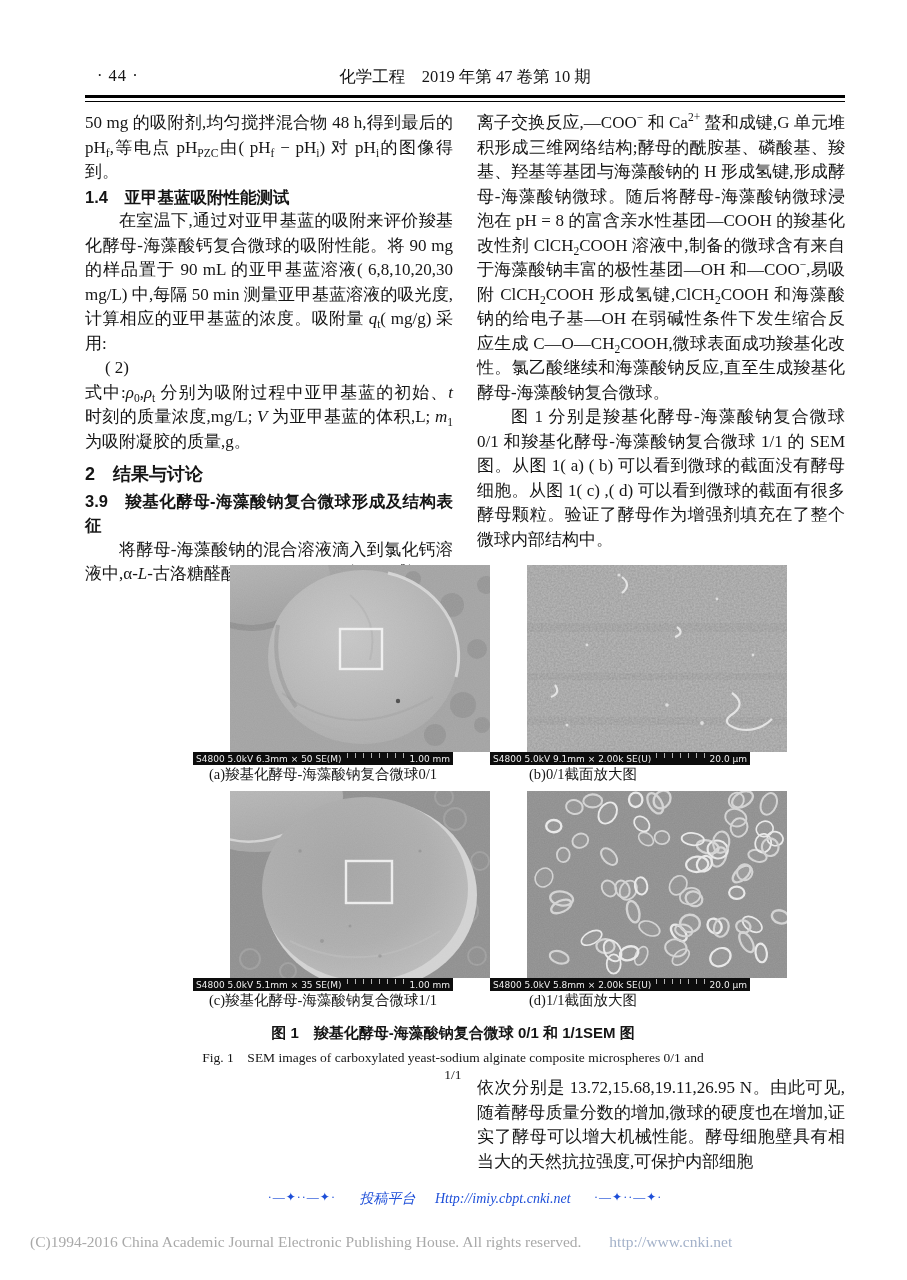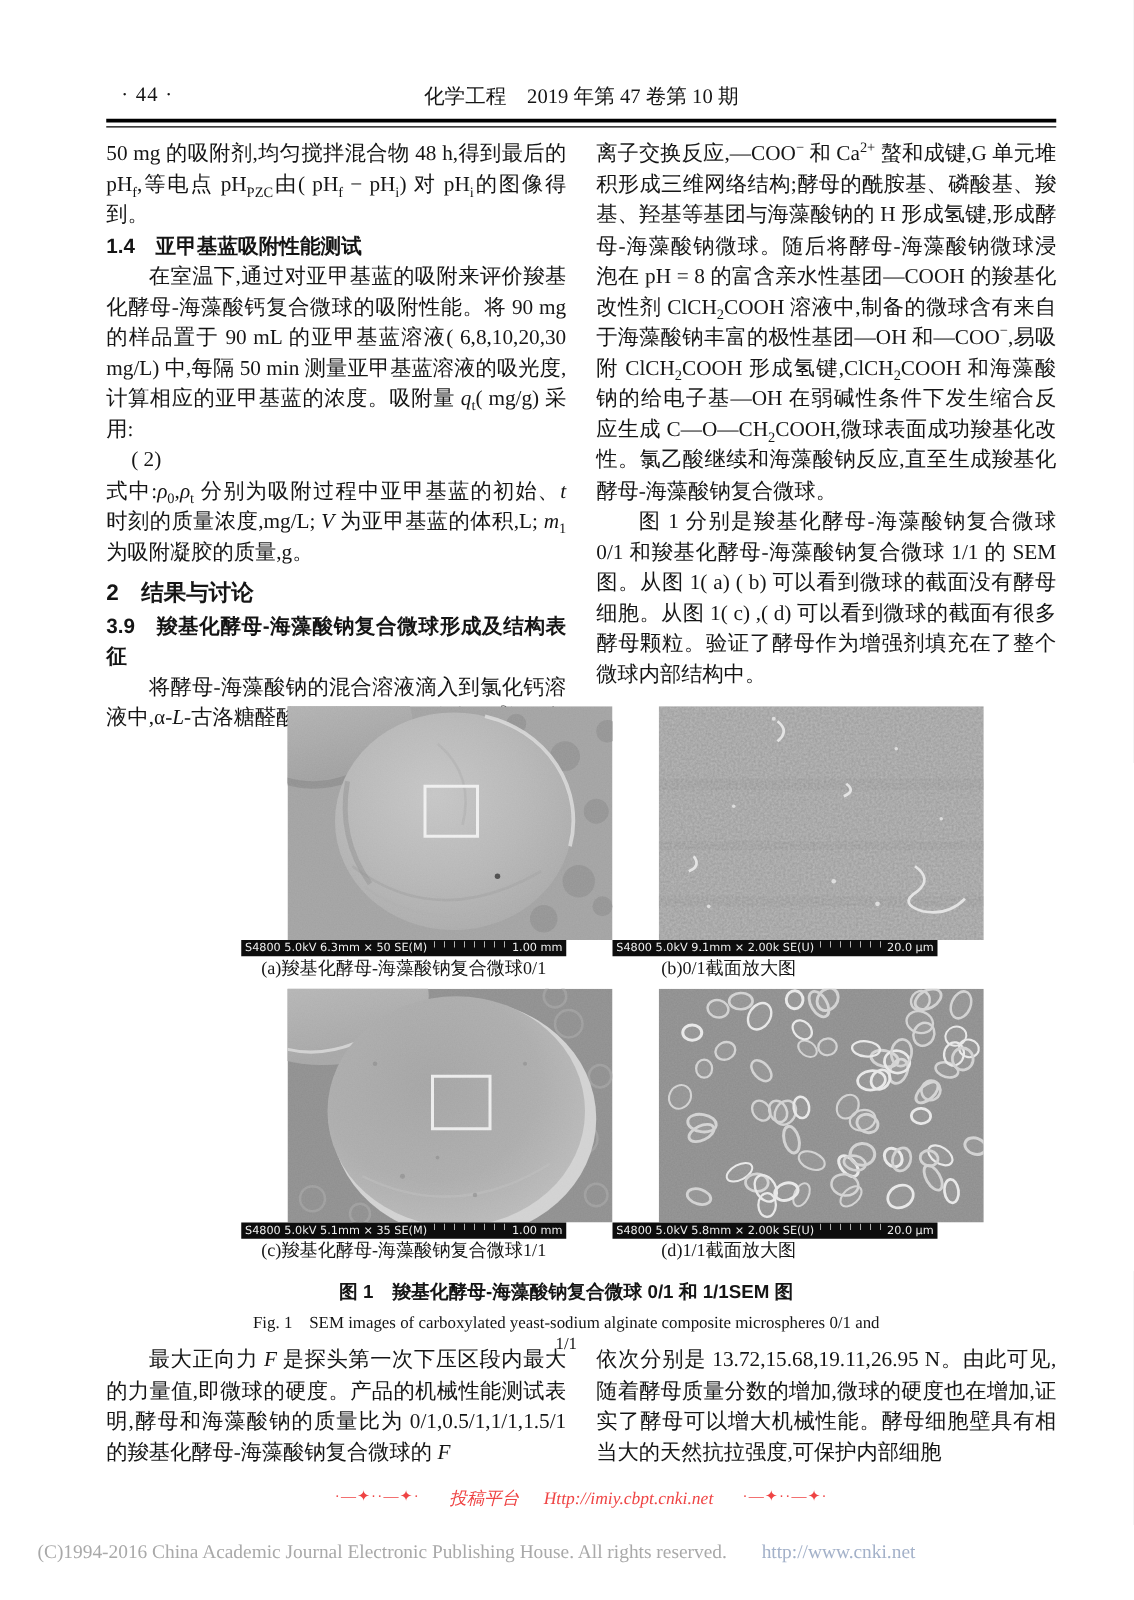--- a/index.html
+++ b/index.html
@@ -41,21 +41,21 @@
   .figtitle { text-align:center; font-family:"Liberation Sans","DejaVu Sans",sans-serif;
               font-weight:bold; font-size:15px; margin-top:7px; }
   .figen    { text-align:center; font-size:13.5px; margin-top:6px; }
   
   .bcol { position:absolute; width:368px; top:1076px; font-size:17px; line-height:24.5px; text-align:justify; }
   #bcol-left  { left:85px; }
   #bcol-right { left:477px; }
   .bcol p { margin:0; }
   
   .submit { position:absolute; left:85px; top:1190px; width:760px; text-align:center;
-            font-size:14px; color:#ef4444; }
+            font-size:14px; color:#1d4ed8; }
   .submit .orn { letter-spacing:1px; font-size:12px; position:relative; top:-2px; }
   .submit .lbl { margin:0 16px 0 20px; font-style:italic; }
   .submit .url { font-style:italic; margin-right:20px; }
   .copy { position:absolute; left:30px; top:1233px; width:860px; font-size:15.5px; color:#a9a9a9; }
   .copy .url { margin-left:24px; color:#a3b1c9; }
 </style>
 </head>
 <body>
 
 <div class="page">
@@ -314,23 +314,20 @@
 
     <div class="caprow">
       <span class="cap">(c)羧基化酵母-海藻酸钠复合微球1/1</span>
       <span class="cap">(d)1/1截面放大图</span>
     </div>
 
     <div class="figtitle">图 1　羧基化酵母-海藻酸钠复合微球 0/1 和 1/1SEM 图</div>
     <div class="figen">Fig. 1　SEM images of carboxylated yeast-sodium alginate composite microspheres 0/1 and 1/1</div>
   </div>
 
-  <div class="bcol" id="bcol-left">
-    <p class="ind">最大正向力 <i>F</i> 是探头第一次下压区段内最大的力量值,即微球的硬度。产品的机械性能测试表明,酵母和海藻酸钠的质量比为 0/1,0.5/1,1/1,1.5/1的羧基化酵母-海藻酸钠复合微球的 <i>F</i></p>
-  </div>
   <div class="bcol" id="bcol-right">
     <p>依次分别是 13.72,15.68,19.11,26.95 N。由此可见,随着酵母质量分数的增加,微球的硬度也在增加,证实了酵母可以增大机械性能。酵母细胞壁具有相当大的天然抗拉强度,可保护内部细胞</p>
   </div>
 
   <div class="submit">
     <span class="orn">·—✦··—✦·</span>
     <span class="lbl">投稿平台</span>
     <span class="url">Http://imiy.cbpt.cnki.net</span>
     <span class="orn">·—✦··—✦·</span>
   </div>

